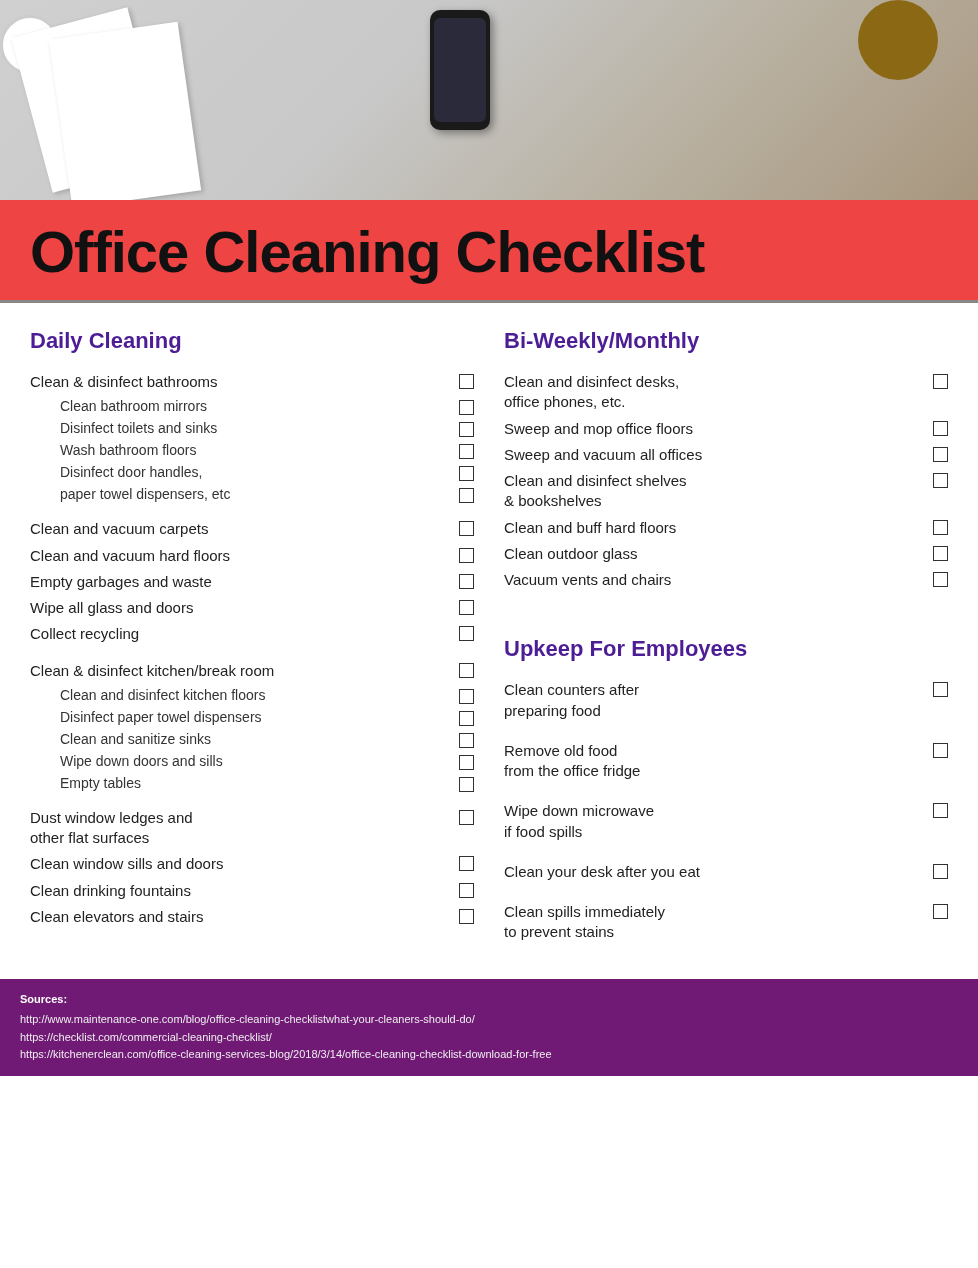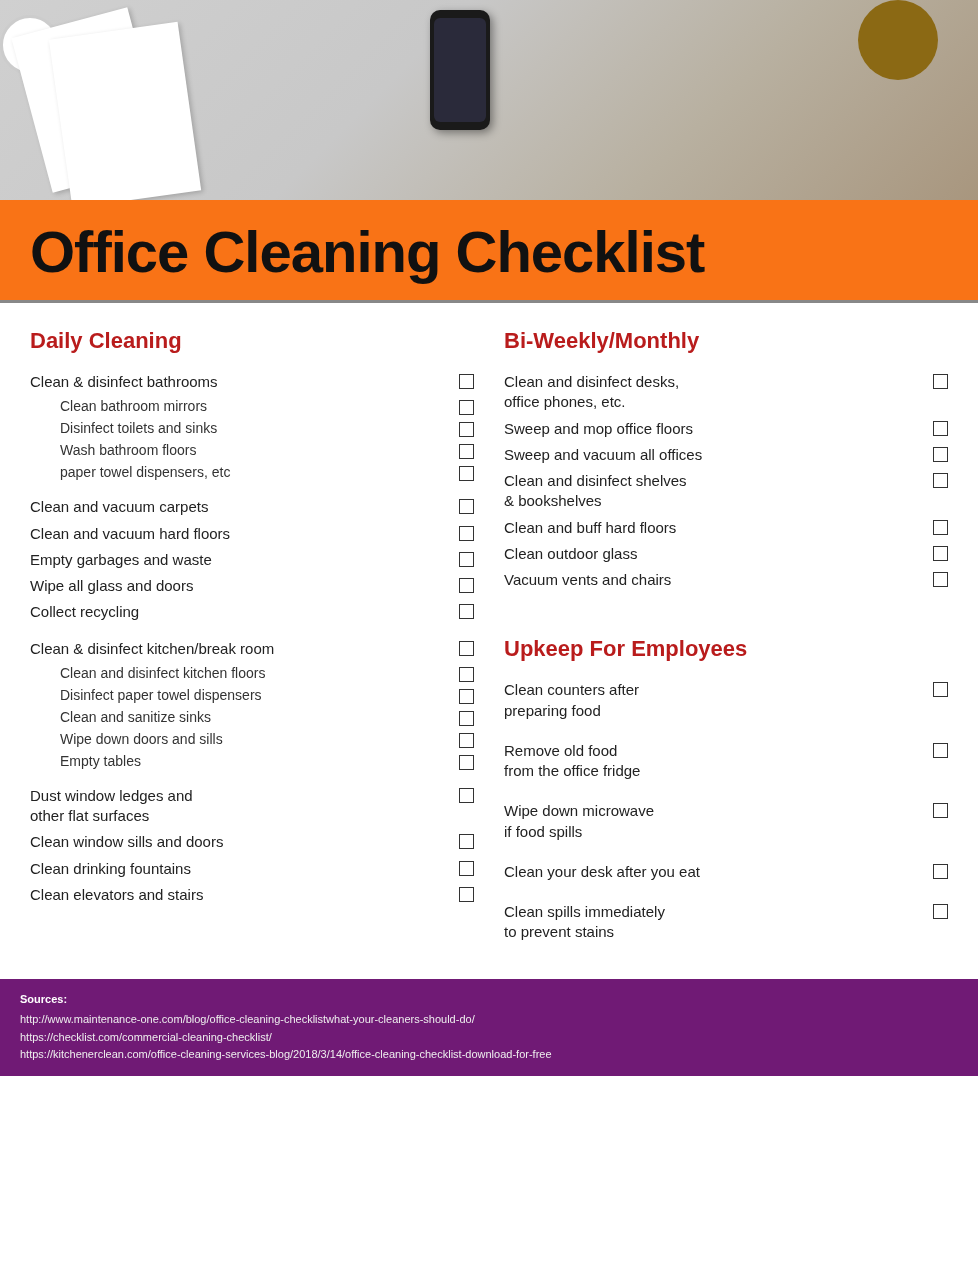--- a/index.html
+++ b/index.html
@@ -87,21 +87,21 @@
       top: 15px;
       left: 0px;
       width: 60px;
       height: 60px;
       background: #ffffff;
       border-radius: 50%;
       border: 3px solid #ccc;
     }
 
     .header-title-bar {
-      background: #f97316;
+      background: #ef4444;
       padding: 18px 30px 15px 30px;
       border-bottom: 3px solid #888;
     }
 
     .header-title {
       font-size: 58px;
       font-weight: 900;
       color: #111;
       letter-spacing: -1px;
     }
@@ -118,21 +118,21 @@
     }
 
     .col-right {
       flex: 1;
       max-width: 460px;
     }
 
     .section-title {
       font-size: 22px;
       font-weight: 900;
-      color: #b91c1c;
+      color: #4c1d95;
       margin-bottom: 18px;
     }
 
     .checklist-group {
       margin-bottom: 16px;
     }
 
     .checklist-item {
       display: flex;
       align-items: flex-start;
@@ -233,20 +233,24 @@
         </div>
         <div class="sub-item">
           <span class="item-text">Disinfect toilets and sinks</span>
           <div class="checkbox"></div>
         </div>
         <div class="sub-item">
           <span class="item-text">Wash bathroom floors</span>
           <div class="checkbox"></div>
         </div>
         <div class="sub-item">
+          <span class="item-text">Disinfect door handles,</span>
+          <div class="checkbox"></div>
+        </div>
+        <div class="sub-item">
           <span class="item-text">paper towel dispensers, etc</span>
           <div class="checkbox"></div>
         </div>
       </div>
     </div>
 
     <div class="checklist-group">
       <div class="checklist-item">
         <span class="item-text">Clean and vacuum carpets</span>
         <div class="checkbox"></div>

